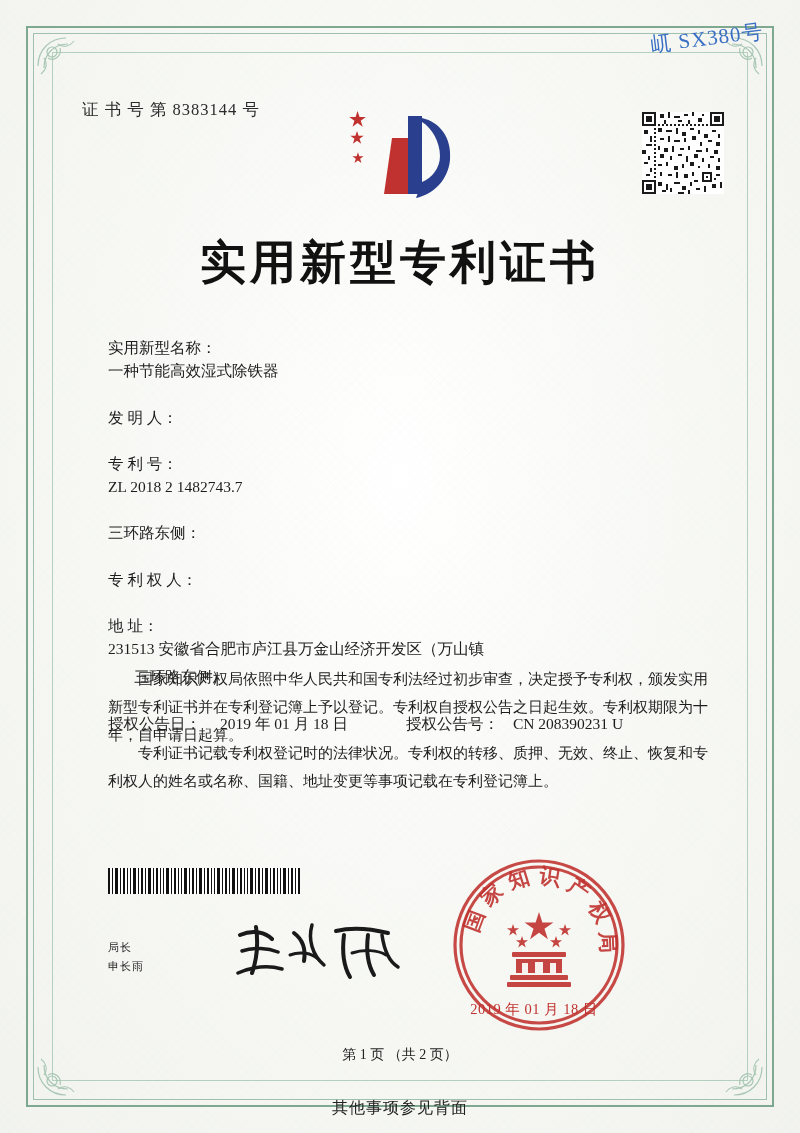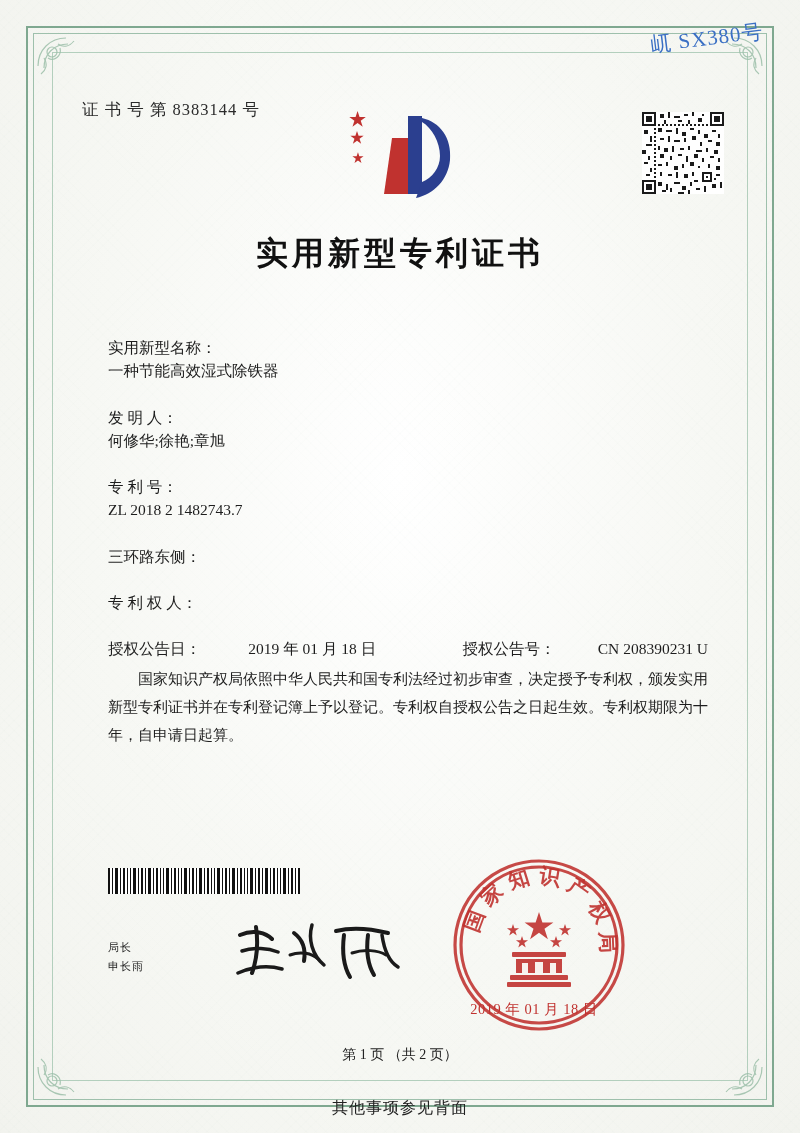--- a/index.html
+++ b/index.html
@@ -103,21 +103,21 @@
     height: 82px;
   }
 
   
   .title {
     position: absolute;
     left: 0; right: 0;
     top: 232px;
     text-align: center;
     font-family: "DejaVu Serif", serif;
-    font-size: 32px;
+    font-size: 46px;
     font-weight: bold;
     letter-spacing: 4px;
     color: #111;
   }
 
   
   .fields {
     position: absolute;
     left: 108px;
     top: 336px;
@@ -145,21 +145,20 @@
     display: block;
     margin-top: 5px;
     padding-left: 26px;
   }
 
   .field-inline {
     display: flex;
     align-items: flex-start;
     margin-bottom: 18px;
     line-height: 1.5;
-    justify-content: space-between;
   }
   .field-inline .lbl { width: 112px; flex: 0 0 auto; }
   .field-inline .val { flex: 0 0 auto; }
   .field-inline .lbl2 { margin-left: 58px; flex: 0 0 auto; }
   .field-inline .val2 { margin-left: 14px; flex: 0 0 auto; }
 
   
   .para {
     position: absolute;
     left: 108px;
@@ -449,46 +448,53 @@
 
   <div class="fields">
 
     <div class="field">
       <span class="lbl">实用新型名称：</span>
       <span class="val">一种节能高效湿式除铁器</span>
     </div>
 
     <div class="field">
       <span class="lbl">发 明 人：</span>
-      <span class="val">何修华;徐艳;章旭</span>
     </div>
 
     <div class="field">
       <span class="lbl">专 利 号：</span>
       <span class="val">ZL 2018 2 1482743.7</span>
     </div>
 
     <div class="field">
       <span class="lbl">三环路东侧：</span>
     </div>
 
     <div class="field">
       <span class="lbl">专 利 权 人：</span>
     </div>
 
+    <div class="field">
+      <span class="lbl">地 址：</span>
+      <span class="val">
+        <span>231513 安徽省合肥市庐江县万金山经济开发区（万山镇</span>
+        <span class="line2">三环路东侧）</span>
+      </span>
+    </div>
 
     <div class="field-inline">
       <span class="lbl">授权公告日：</span>
       <span class="val">2019 年 01 月 18 日</span>
       <span class="lbl2">授权公告号：</span>
       <span class="val2">CN 208390231 U</span>
     </div>
   </div>
 
   <div class="para p1">国家知识产权局依照中华人民共和国专利法经过初步审查，决定授予专利权，颁发实用新型专利证书并在专利登记簿上予以登记。专利权自授权公告之日起生效。专利权期限为十年，自申请日起算。</div>
+  <div class="para p2">专利证书记载专利权登记时的法律状况。专利权的转移、质押、无效、终止、恢复和专利权人的姓名或名称、国籍、地址变更等事项记载在专利登记簿上。</div>
 
   <div class="barcode">
     <svg viewBox="0 0 192 26" shape-rendering="crispEdges">
       <rect width="192" height="26" fill="#ffffff"></rect>
       <g fill="#111">
         <rect x="0" y="0" width="2" height="26"></rect>
           <rect x="4" y="0" width="1" height="26"></rect>
         <rect x="7" y="0" width="3" height="26"></rect>
           <rect x="12" y="0" width="1" height="26"></rect>
         <rect x="15" y="0" width="2" height="26"></rect>

